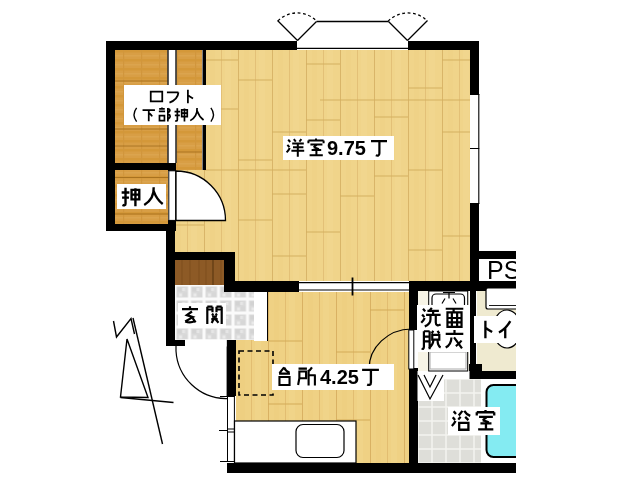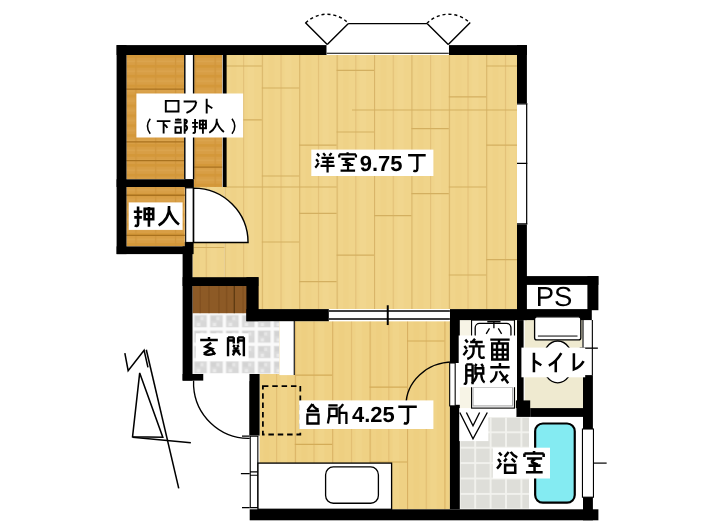--- a/index.html
+++ b/index.html
@@ -1,16 +1,16 @@
 <!DOCTYPE html>
 <html><head>
 <meta charset="utf-8">
 <style>
 html,body{margin:0;padding:0;background:#fff;font-family:"Liberation Sans",sans-serif;}
-#plan{position:relative;width:640px;height:480px;background:#be185d;overflow:hidden;}
+#plan{position:relative;width:516px;height:480px;background:#be185d;overflow:hidden;}
 </style>
 </head>
 <body>
 <div id="plan">
 <svg width="640" height="480" viewBox="0 0 640 480">
 <defs>
 <pattern id="floorA" patternUnits="userSpaceOnUse" x="204" y="0" width="34" height="34">
   <rect width="34" height="34" fill="#F0D48A"></rect>
   <rect x="6" width="5" height="34" fill="#EFD287"></rect>
   <rect x="21" width="6" height="34" fill="#F1D68E"></rect>

